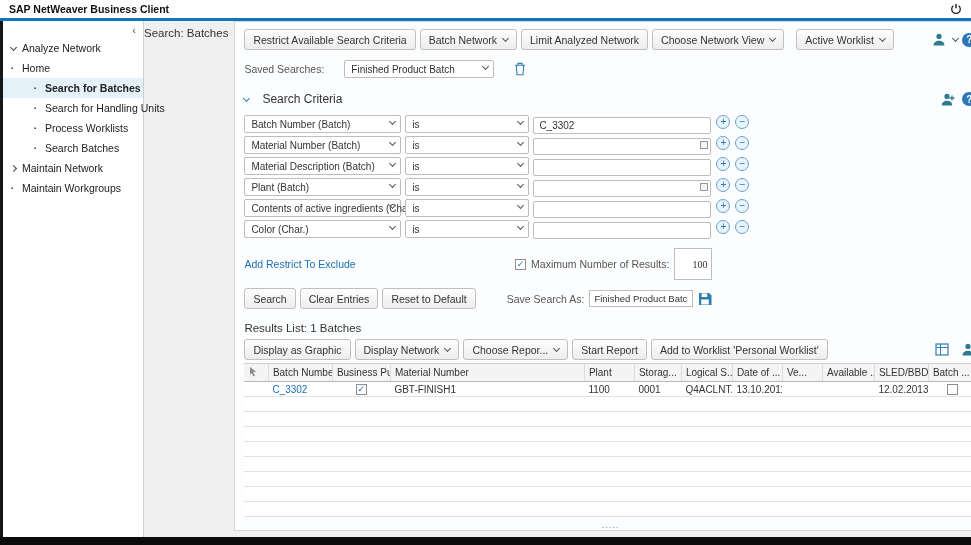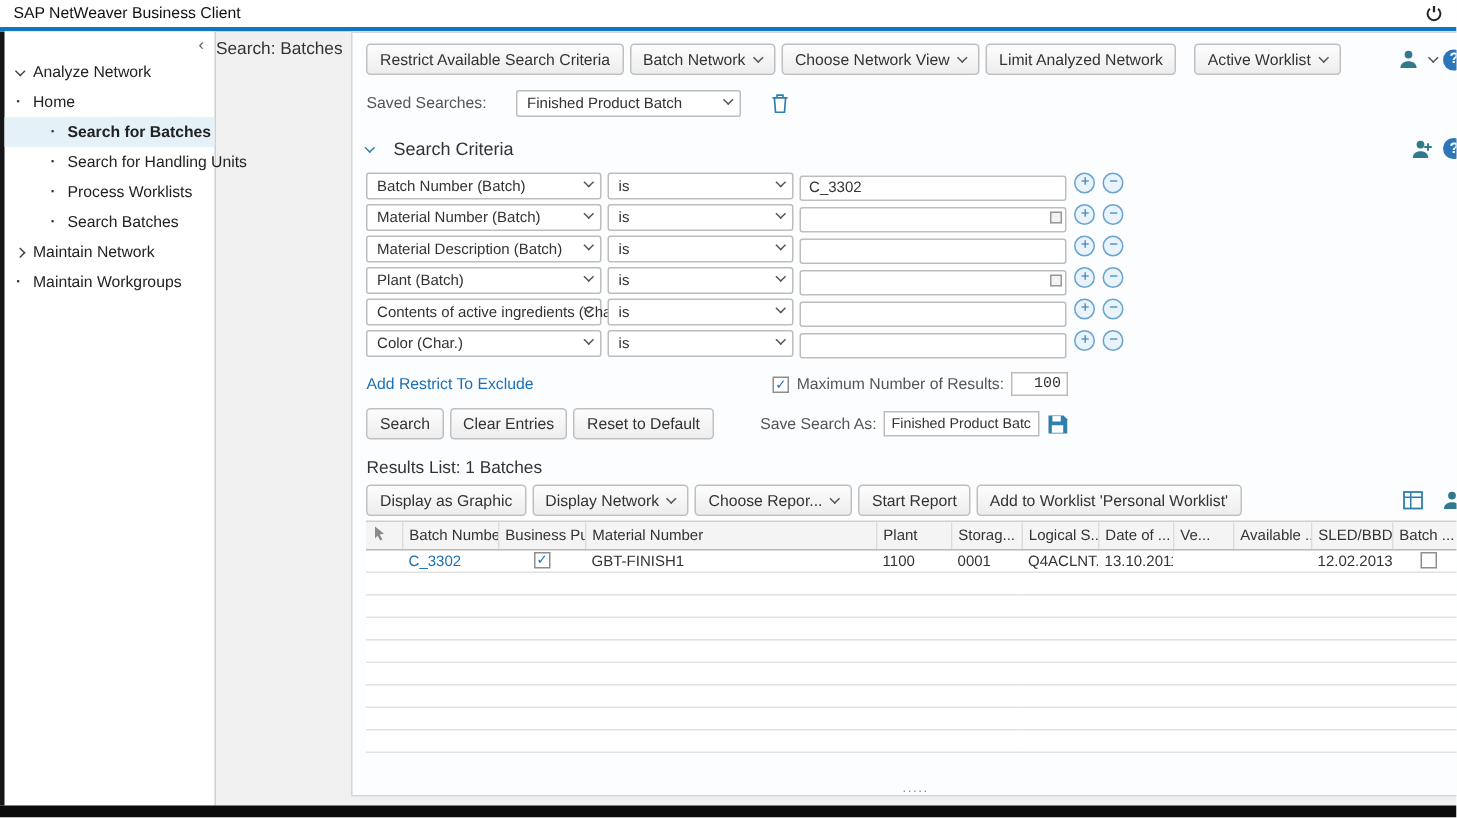--- a/index.html
+++ b/index.html
@@ -2,21 +2,21 @@
 <html><head>
 <meta charset="utf-8">
 <style>
   *{box-sizing:border-box;margin:0;padding:0}
   html,body{width:971px;height:545px;overflow:hidden}
   body{font-family:"Liberation Sans",sans-serif;background:#fff}
   .screen{width:971px;height:545px;display:flex;flex-direction:column}
 
   
   .topbar{height:21px;background:#fff;border-bottom:3px solid #1077be;display:flex;align-items:center;justify-content:space-between;padding:0 9px;flex:0 0 auto}
-  .topbar-title{font-size:10.5px;font-weight:normal;color:#111}
+  .topbar-title{font-size:10.5px;font-weight:bold;color:#111}
 
   
   .body-row{flex:1 1 auto;display:flex;min-height:0;background:#f0f0f0}
   .bottombar{height:8px;background:#0b0b0b;flex:0 0 auto}
 
   
   .sidebar{width:144px;background:#fff;border-left:3px solid #161616;border-right:1px solid #cfcfcf;padding-top:2px;flex:0 0 auto}
   .collapse{text-align:right;padding:1px 7px 2px;color:#555;font-size:11px;cursor:pointer}
   .nav-item{display:flex;align-items:center;height:20px;font-size:10.5px;color:#222;padding-left:8px;cursor:pointer;white-space:nowrap}
   .nav-item .marker{width:11px;font-size:6px;color:#333;flex:0 0 auto}
@@ -53,21 +53,21 @@
   .sec-title{font-size:12px;color:#333;margin-left:7px}
   .crit-row{display:flex;align-items:flex-start;margin-bottom:2px;gap:4px}
   .field{width:157px}
   .op{width:124px}
   .valwrap{position:relative;flex:0 0 auto}
   input.val{width:178px;height:17px;border:1px solid #bdbdbd;border-radius:2px;font-size:10px;padding:0 5px;font-family:inherit;color:#333;background:#fff}
   .vh{position:absolute;right:3px;top:5px;width:8px;height:8px;border:1px solid #979797;background:#f3f3f3}
   .round{width:14px;height:14px;border-radius:50%;border:1px solid #6aa4cd;background:#e8f3fb;color:#2a76ad;font-size:10px;line-height:12px;text-align:center;padding:0;margin-left:1px;cursor:pointer;font-family:inherit}
   .crit-lower{display:flex;align-items:center;justify-content:space-between;width:468px;margin-top:9px}
   .maxres{display:flex;align-items:center;gap:5px}
-  .num-input{width:38px;height:16px;border:1px solid #bdbdbd;font-size:10px;text-align:right;padding:0 4px;font-family:Liberation Mono, monospace;color:#333}
+  .num-input{width:38px;height:32px;border:1px solid #bdbdbd;font-size:10px;text-align:right;padding:0 4px;font-family:Liberation Serif, serif;color:#333}
   .crit-buttons{display:flex;align-items:center;justify-content:space-between;width:468px;margin-top:8px}
   .btn-group{display:flex;gap:4px}
   .saveas{display:flex;align-items:center;gap:5px}
   .saveas input{width:104px;height:17px;border:1px solid #bdbdbd;font-size:9.5px;padding:0 4px;font-family:inherit;color:#333}
 
   
   .results-title{font-size:11.5px;color:#333;margin:13px 0 5px}
   .results-table{width:100%;border-collapse:collapse;table-layout:fixed;margin-top:3px}
   .results-table th{background:#f4f4f4;border-top:1px solid #cfcfcf;border-bottom:1px solid #b9b9b9;border-right:1px solid #dcdcdc;font-size:10px;font-weight:normal;color:#333;text-align:left;padding:2px 4px;height:16px;overflow:hidden;white-space:nowrap}
   .results-table th:last-child{border-right:none}
@@ -136,25 +136,25 @@
 
         <div class="toolbar">
           <button class="btn">
               <span>Restrict Available Search Criteria</span>
             </button>
           <button class="btn">
               <span>Batch Network</span>
               <span class="chev"></span>
             </button>
           <button class="btn">
+              <span>Limit Analyzed Network</span>
+            </button>
+          <button class="btn">
               <span>Choose Network View</span>
               <span class="chev"></span>
-            </button>
-          <button class="btn">
-              <span>Limit Analyzed Network</span>
             </button>
           <button class="btn" style="margin-left:8px">
               <span>Active Worklist</span>
               <span class="chev"></span>
             </button>
           <span class="spacer"></span>
           <span class="iconbtn">
             <svg width="15" height="13" viewBox="0 0 15 13">
                 <circle cx="7" cy="3.4" r="2.6" fill="#317a8d"></circle>
                 <path d="M1.6 12.4c0-3 2.4-4.6 5.4-4.6s5.4 1.6 5.4 4.6z" fill="#317a8d"></path>

